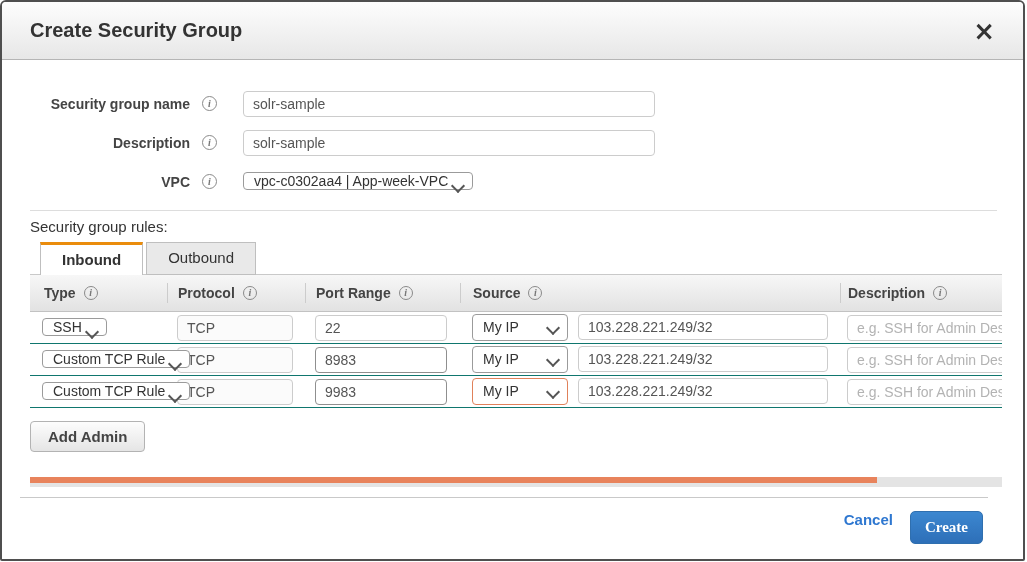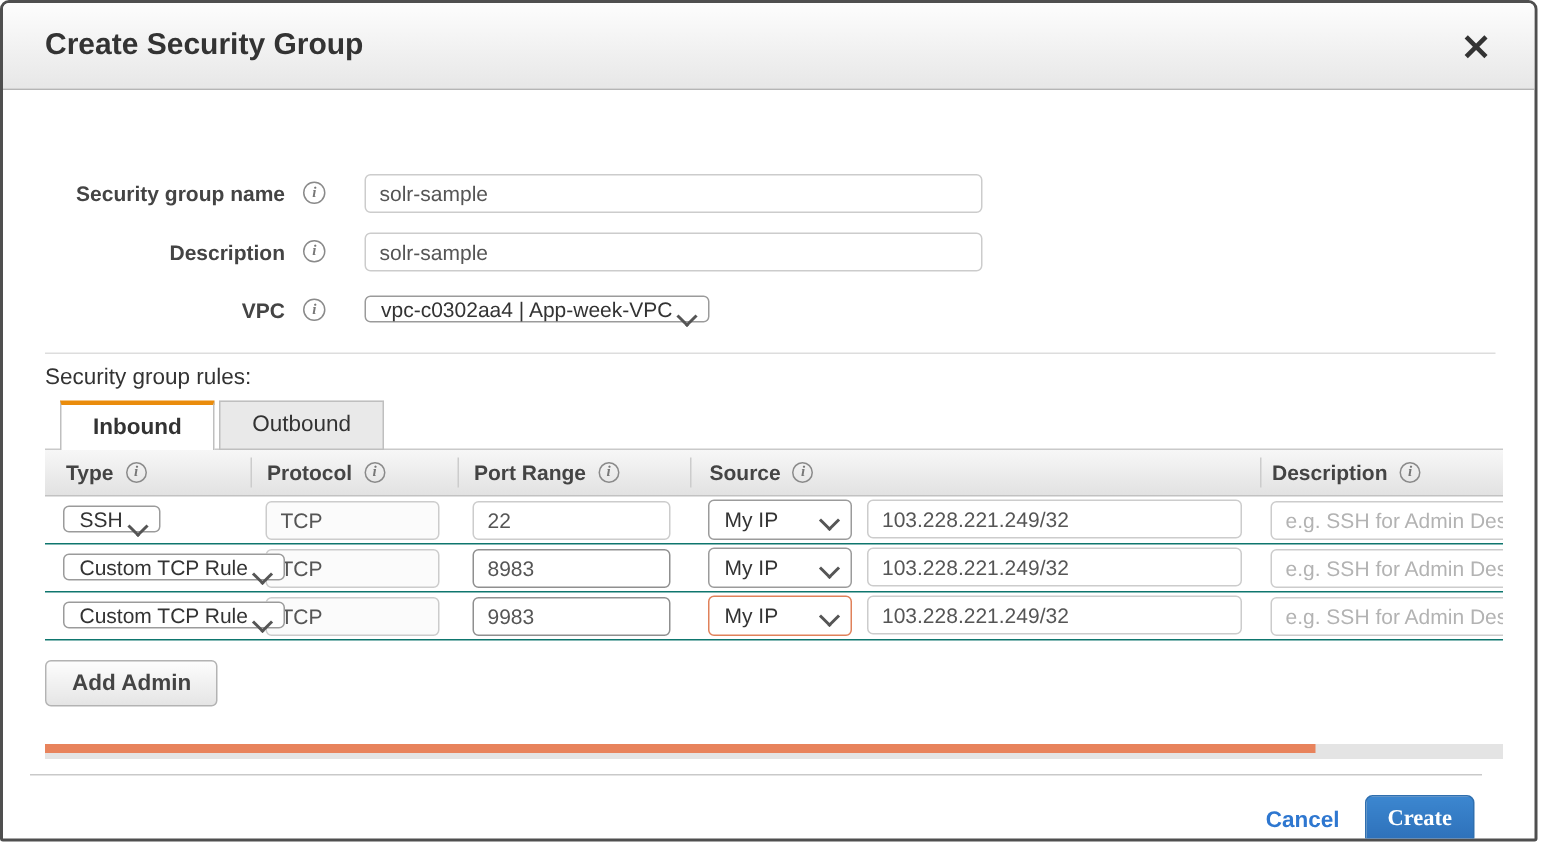--- a/index.html
+++ b/index.html
@@ -24,21 +24,21 @@
     display: flex; align-items: center;
     padding: 0 28px;
   }
   .dlg-title { font-size: 20px; font-weight: bold; color: #333; }
   .dlg-close {
     margin-left: auto; font-size: 26px; font-weight: bold; color: #333;
     line-height: 20px; cursor: pointer; background: none; border: none;
     font-family: "DejaVu Sans", sans-serif;
   }
   
-  .form-area { padding-top: 9px; margin-top: 40px; }
+  .form-area { padding-top: 24px; }
   .form-row { display: flex; align-items: center; height: 39px; }
   .form-label { width: 188px; text-align: right; font-size: 14px; font-weight: bold; color: #444; }
   .info-icon {
     margin-left: 12px; width: 15px; height: 15px; border: 1px solid #8a8a8a;
     border-radius: 50%; color: #777; font-size: 10px; line-height: 13px;
     text-align: center; display: inline-block; cursor: pointer; flex: none;
     font-family: "Liberation Serif", serif; font-style: italic; font-weight: bold;
   }
   .form-field { margin-left: 26px; }
   .txt {
@@ -74,21 +74,21 @@
   }
   .tab-active {
     background: #fff; font-weight: bold; color: #333;
     border-top: 3px solid #ea8c0c; border-bottom: none; line-height: 29px;
   }
   .tab-inactive { background: #e9e9e9; color: #333; margin-left: 3px; }
   
   .rules-table { margin-left: 28px; width: 972px; position: relative; z-index: 1; }
   .thead {
     display: grid; grid-template-columns: 137px 138px 155px 380px 162px;
-    height: 32px; align-items: center;
+    height: 38px; align-items: center;
     background: linear-gradient(#f7f7f7, #e2e2e2);
     border-top: 1px solid #c9c9c9; border-bottom: 1px solid #c2c2c2;
   }
   .th {
     display: flex; align-items: center; height: 20px;
     font-size: 14px; font-weight: bold; color: #444;
   }
   .th:not(:first-child) { border-left: 1px solid #ccc; }
   .th .info-icon { margin-left: 8px; width: 14px; height: 14px; line-height: 12px; }
   .th-type { padding-left: 14px; } .th-protocol { padding-left: 10px; }
@@ -118,21 +118,21 @@
     background: linear-gradient(#fdfdfd, #e5e5e5);
     border: 1px solid #b3b3b3; border-radius: 4px;
     font-size: 15px; font-weight: bold; color: #444; cursor: pointer;
     font-family: "Liberation Sans", sans-serif;
   }
   
   .scroll-track { margin: 25px 0 0 28px; width: 972px; height: 10px; background: #e4e4e4; }
   .scroll-thumb { width: 847px; height: 6px; background: #e8835c; cursor: grab; }
   
   .dlg-footer {
-    display: flex; align-items: center; justify-content: flex-end;
+    display: flex; align-items: flex-start; justify-content: flex-end;
     padding-right: 40px; margin-top: 13px;
   }
   .cancel-link { font-size: 15px; font-weight: bold; color: #2e77d0; cursor: pointer; }
   .create-btn {
     margin-left: 17px; height: 33px; padding: 0 14px;
     background: linear-gradient(#3c87d0, #2d6fb8);
     border: 1px solid #2f6faf; border-radius: 5px;
     color: #fff; font-size: 15px; font-weight: bold; cursor: pointer;
     font-family: Liberation Serif, serif;
   }

